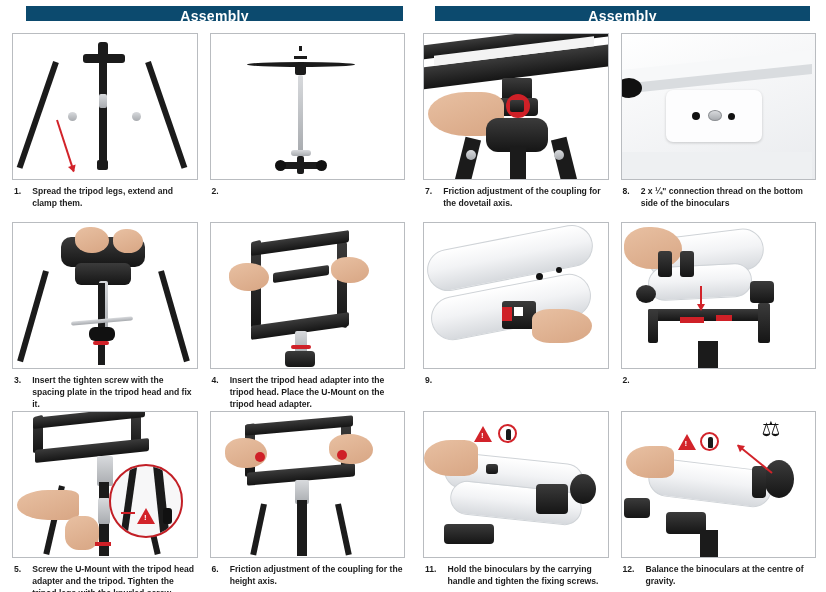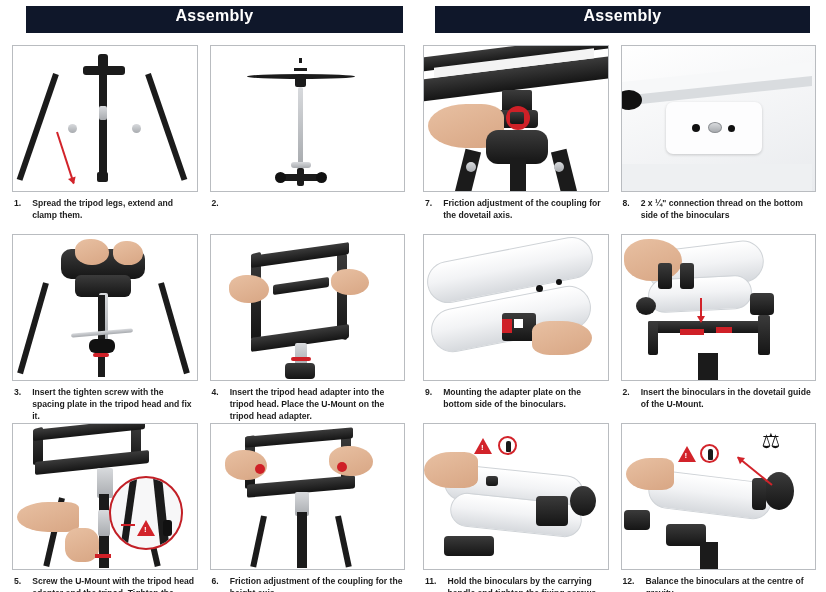--- a/index.html
+++ b/index.html
@@ -8,27 +8,27 @@
     background: #ffffff;
     font-family: "Liberation Sans", sans-serif;
     overflow: hidden;
   }
   .spread { display: flex; width: 826px; height: 592px; }
   .page { position: relative; height: 592px; }
   .page-left  { width: 413px; padding: 6px 8px 0 12px; }
   .page-right { width: 413px; padding: 6px 10px 0 10px; }
 
   .banner {
-    background: #0f172a;
+    background: #0c4a6e;
     color: #ffffff;
     text-align: center;
     font-weight: bold;
-    font-size: 16px;
+    font-size: 14px;
     letter-spacing: .3px;
-    height: 27px;
+    height: 15px;
     line-height: 20px;
     margin-bottom: 12px;
   }
   .page-left .banner  { margin-left: 14px; margin-right: 2px; }
   .page-right .banner { margin-left: 12px; margin-right: 6px; }
 
   .grid { display: flex; flex-wrap: wrap; }
   .step { width: 50%; }
   .page-left .step  { padding-right: 11px; }
   .page-right .step { padding-right: 11px; }
@@ -304,21 +304,20 @@
             <div class="circle-dark" style="left:112px;top:50px;width:7px;height:7px;"></div>
             <div class="circle-dark" style="left:132px;top:44px;width:6px;height:6px;"></div>
             <div class="blk" style="left:78px;top:78px;width:34px;height:28px;border-radius:3px;"></div>
             <div class="red" style="left:78px;top:84px;width:10px;height:14px;"></div>
             <div style="position:absolute;left:90px;top:84px;width:9px;height:9px;background:#fff;"></div>
             <div class="hand" style="left:108px;top:86px;width:60px;height:34px;border-radius:30% 50% 50% 30%;"></div>
           </div>
         </div>
         <div class="caption">
           <span class="num">9.</span>
-          <span class="txt">Mounting the adapter plate on the bottom side of the binoculars.</span>
         </div>
       </div>
 
       <div class="step">
         <div class="figure">
           <div class="fig-inner">
             <div class="tube" style="left:26px;top:10px;width:116px;height:42px;transform:rotate(-7deg);"></div>
             <div class="tube" style="left:26px;top:42px;width:104px;height:34px;transform:rotate(-3deg);"></div>
             <div class="hand" style="left:2px;top:4px;width:58px;height:42px;"></div>
             <div class="blk" style="left:36px;top:28px;width:14px;height:26px;border-radius:3px;"></div>
@@ -329,21 +328,20 @@
             <div class="blk" style="left:26px;top:86px;width:10px;height:34px;"></div>
             <div class="blk" style="left:136px;top:80px;width:12px;height:40px;"></div>
             <div class="red" style="left:58px;top:94px;width:24px;height:6px;"></div>
             <div class="red" style="left:94px;top:92px;width:16px;height:6px;"></div>
             <div class="arrow-red" style="left:79px;top:62px;width:24px;transform:rotate(90deg);"></div>
             <div class="bar" style="left:76px;top:118px;width:20px;height:28px;"></div>
           </div>
         </div>
         <div class="caption">
           <span class="num">2.</span>
-          <span class="txt">Insert the binoculars in the dovetail guide of the U-Mount.</span>
         </div>
       </div>
 
       <div class="step">
         <div class="figure">
           <div class="fig-inner">
             <div class="tube" style="left:20px;top:46px;width:140px;height:36px;transform:rotate(6deg);"></div>
             <div class="tube" style="left:26px;top:74px;width:132px;height:34px;transform:rotate(6deg);"></div>
             <div class="hand" style="left:0px;top:28px;width:54px;height:36px;border-radius:50% 25% 25% 50%;"></div>
             <div class="blk" style="left:62px;top:52px;width:12px;height:10px;border-radius:3px;"></div>

